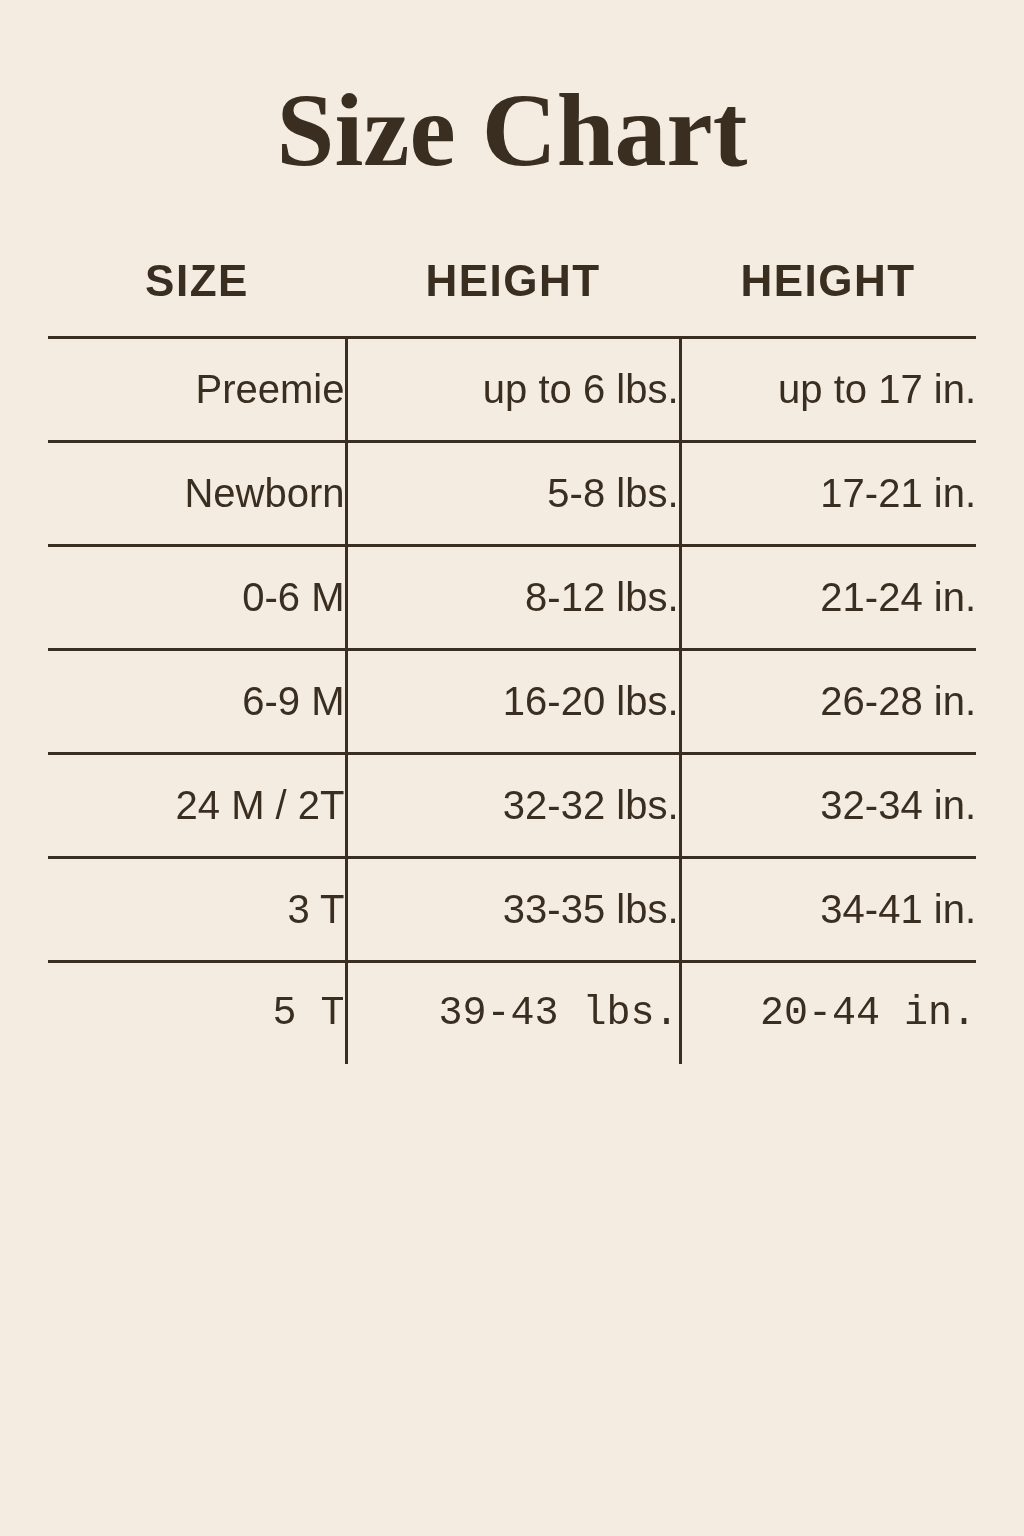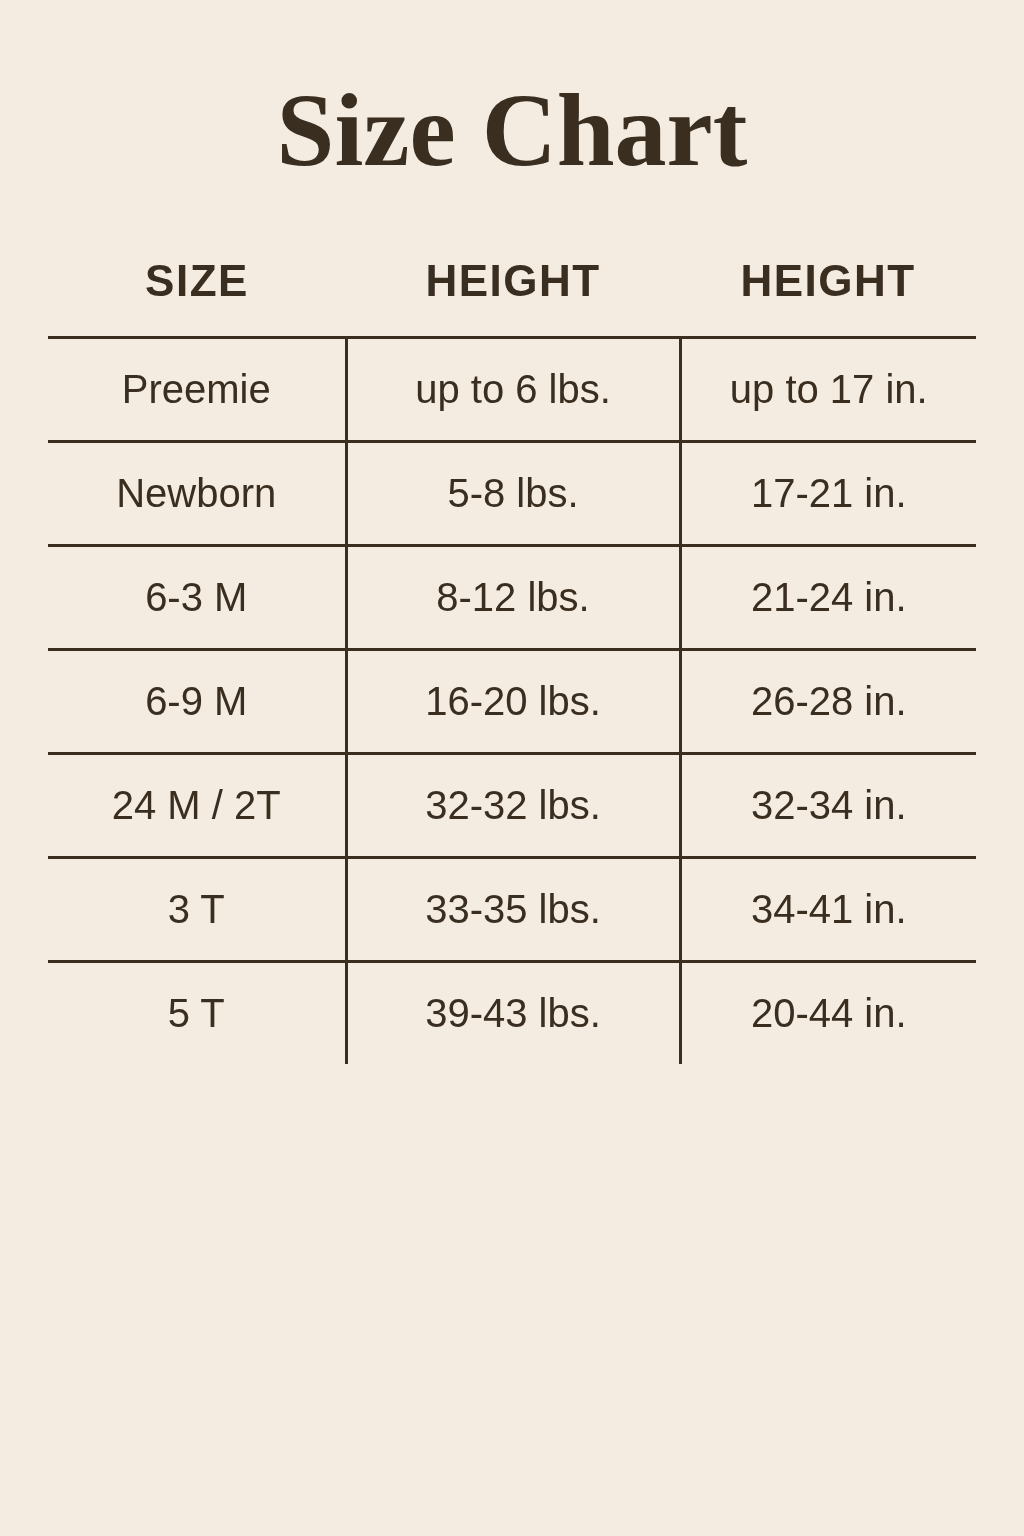--- a/index.html
+++ b/index.html
@@ -50,32 +50,33 @@
     color: #3a2e20;
     text-align: center;
     padding: 0 0 30px 0;
     border: none;
   }
   tbody td {
     font-family: "Liberation Sans", sans-serif;
     font-weight: normal;
     font-size: 40px;
     color: #3a2e20;
-    text-align: center;
+    text-align: right;
     height: 101px;
     border-top: 3px solid #3a2e20;
     border-right: 3px solid #3a2e20;
     padding: 0;
     vertical-align: middle;
   }
   tbody td:last-child {
     border-right: none;
   }
   tbody tr:last-child td {
     border-bottom: none;
+    font-family: Liberation Mono, monospace;
   }
 </style>
 </head>
 <body>
 
 <div class="page">
 
   <h1 class="title">Size Chart</h1>
 
   <table class="size-table">
@@ -96,21 +97,21 @@
         <td>Preemie</td>
         <td>up to 6 lbs.</td>
         <td>up to 17 in.</td>
       </tr>
       <tr>
         <td>Newborn</td>
         <td>5-8 lbs.</td>
         <td>17-21 in.</td>
       </tr>
       <tr>
-        <td>6-3 M</td>
+        <td>0-6 M</td>
         <td>8-12 lbs.</td>
         <td>21-24 in.</td>
       </tr>
       <tr>
         <td>6-9 M</td>
         <td>16-20 lbs.</td>
         <td>26-28 in.</td>
       </tr>
       <tr>
         <td>24 M / 2T</td>

